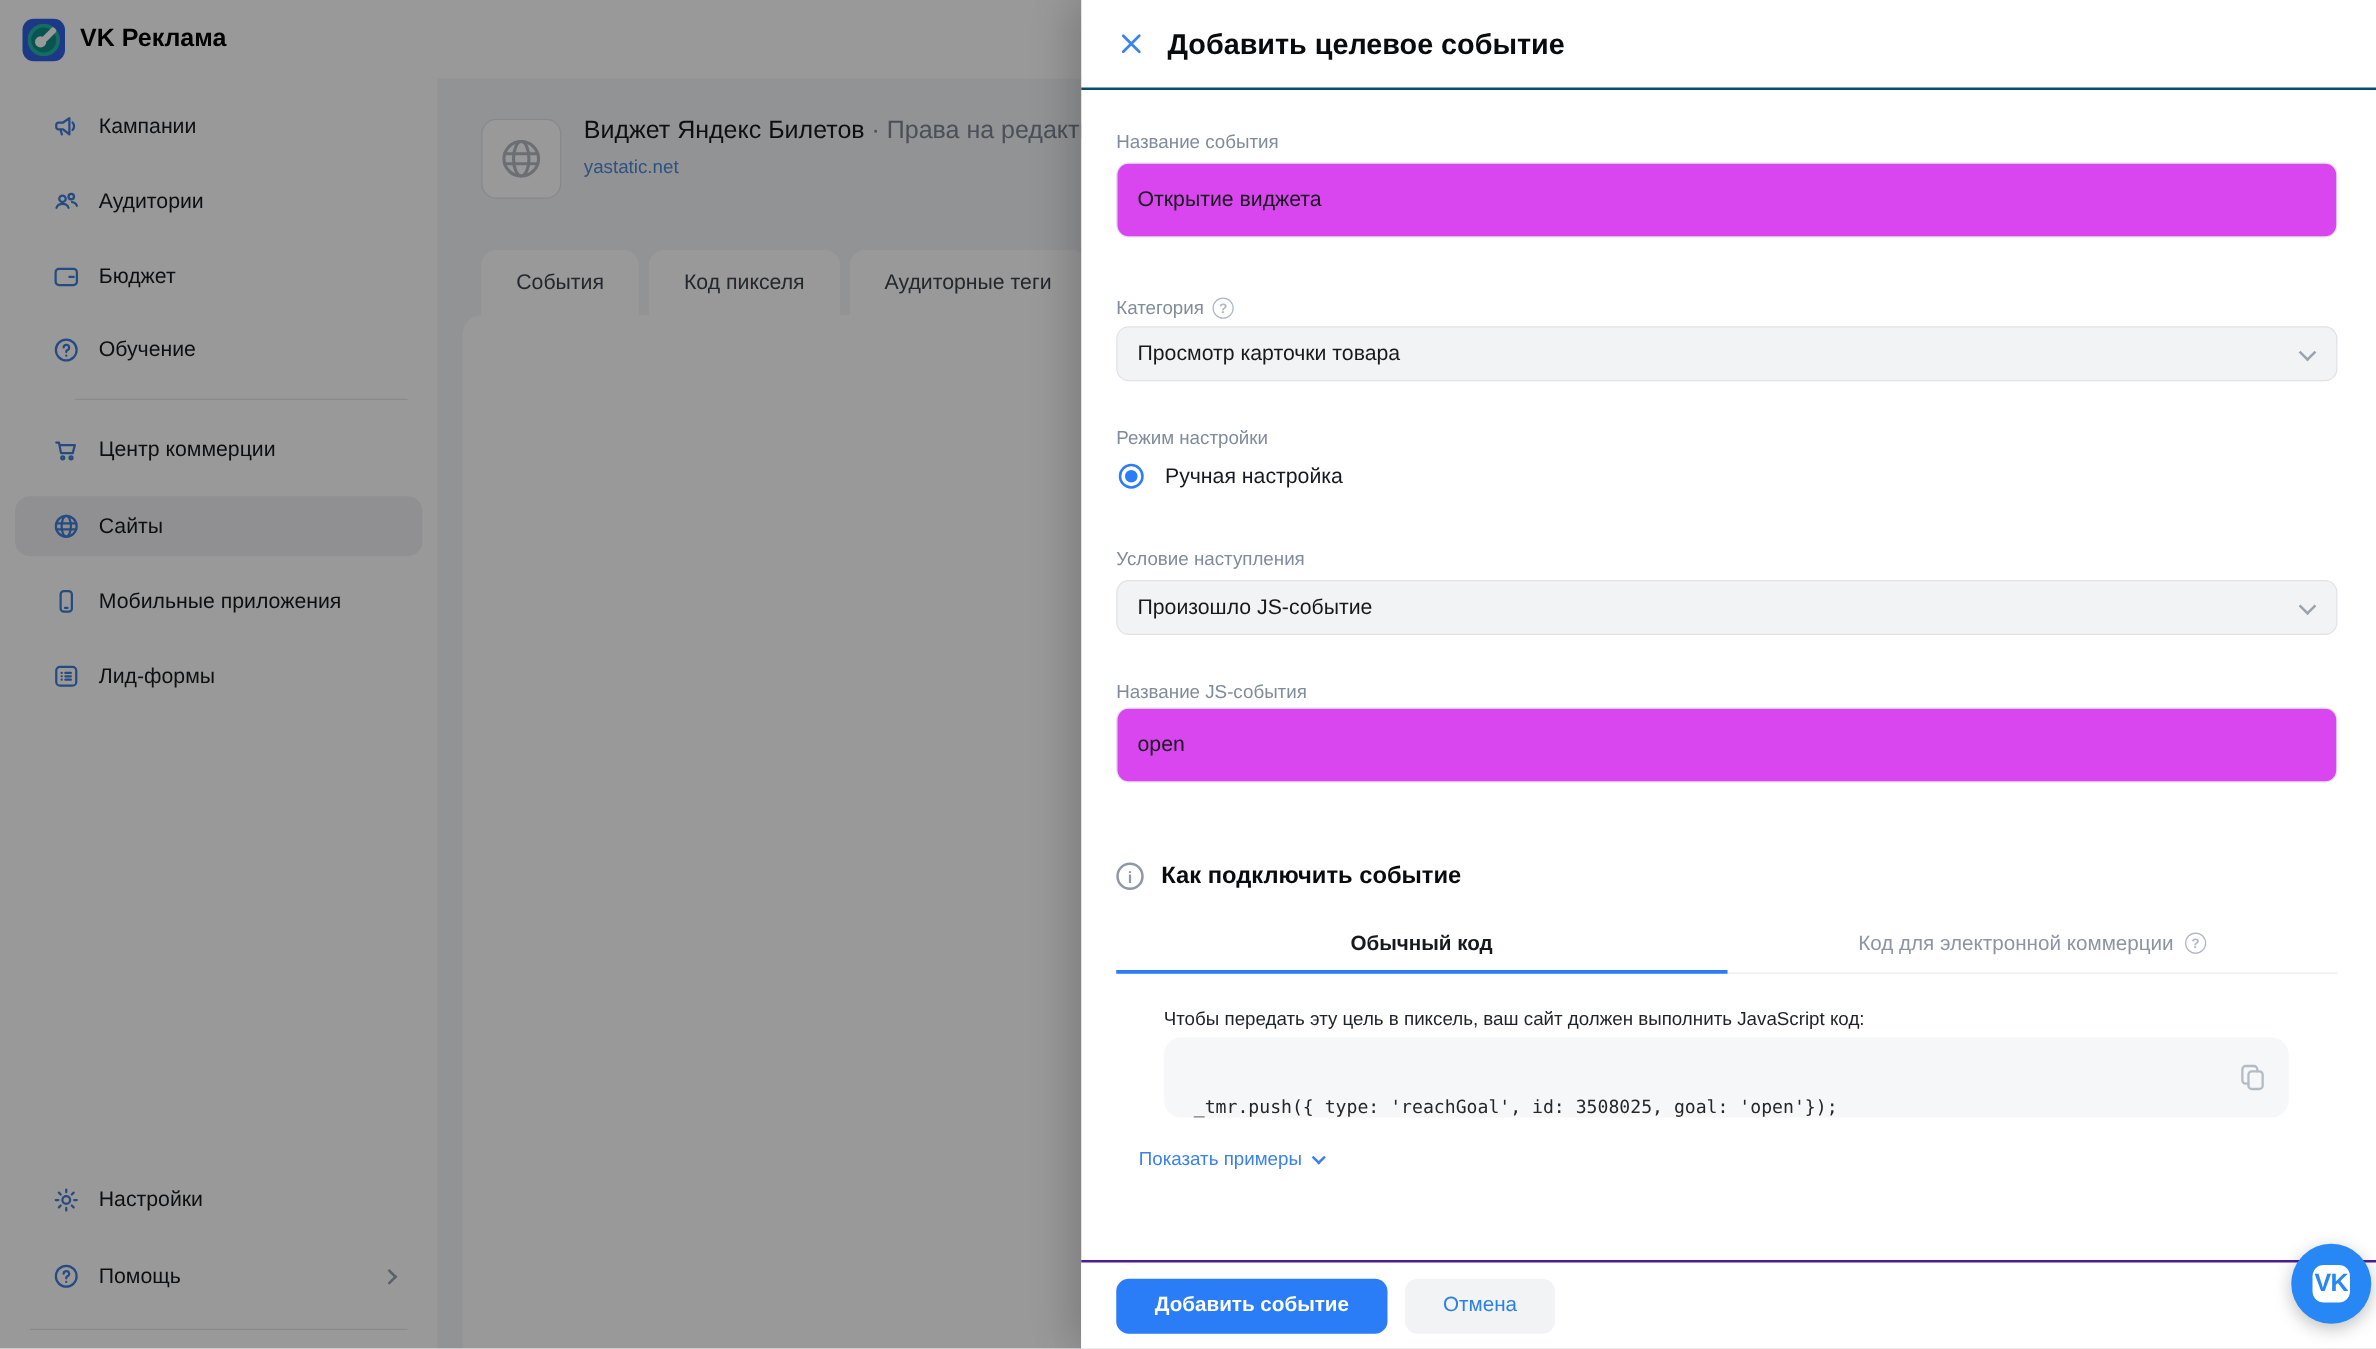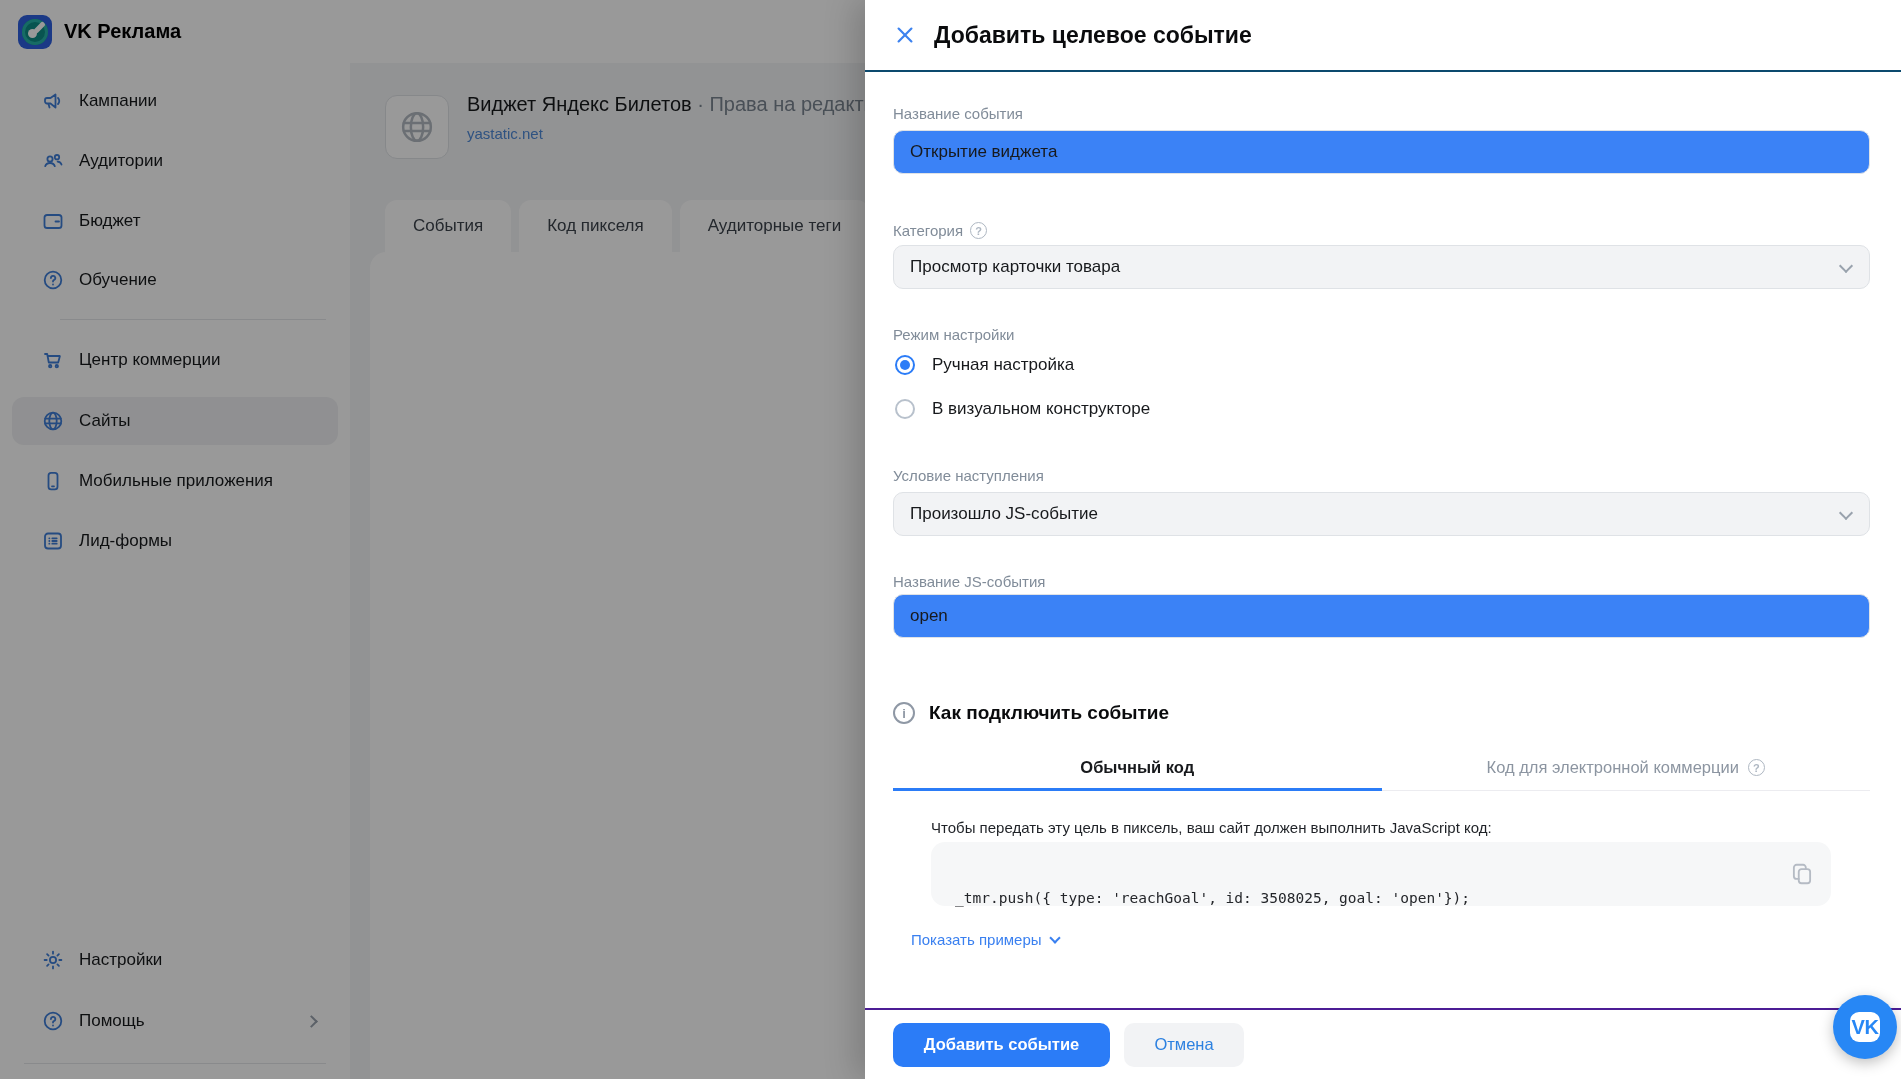--- a/index.html
+++ b/index.html
@@ -39,36 +39,36 @@
   .scrim { position:absolute; inset:0; background:rgba(0,0,0,0.4); z-index:5; cursor:pointer; }
 
   
   .panel { position:absolute; top:0; right:0; width:1036px; height:1079px; background:#fff; z-index:10; box-shadow:-10px 0 30px rgba(0,0,0,.18); }
   .phead { height:72px; border-bottom:2px solid #0c4a6e; display:flex; align-items:center; padding-left:27px; gap:16px; }
   .close-btn { width:26px; height:26px; cursor:pointer; display:flex; align-items:center; justify-content:center; flex:none; }
   .ptitle { font-size:23px; font-weight:700; color:#0a0b0d; }
   .pbody { position:absolute; top:73px; left:0; right:0; bottom:71px; padding:0 31px 0 28px; overflow:hidden; }
 
   .flabel { font-size:15px; color:#818c99; display:flex; align-items:center; gap:7px; }
-  .tinput { width:100%; height:44px; background:#3b82f6; border:1px solid #dfe2e6; border-radius:10px; padding:0 16px; font-size:17px; color:#17191c; outline:none; }
+  .tinput { width:100%; height:60px; background:#d946ef; border:1px solid #dfe2e6; border-radius:10px; padding:0 16px; font-size:17px; color:#17191c; outline:none; }
   .tselect { position:relative; width:100%; height:44px; background:#f2f3f5; border:1px solid #dfe2e6; border-radius:10px; padding:0 44px 0 16px; font-size:17px; color:#17191c; display:flex; align-items:center; cursor:pointer; }
   .chev-down { position:absolute; right:18px; top:15px; width:10px; height:10px; border-right:2px solid #99a2ad; border-bottom:2px solid #99a2ad; transform:rotate(45deg); }
 
   .radio-row { display:flex; align-items:center; gap:17px; height:24px; font-size:17px; color:#17191c; padding-left:2px; cursor:pointer; }
   .rb { width:20px; height:20px; border-radius:50%; border:2px solid #b8c1cc; background:#fff; position:relative; flex:none; }
   .rb.on { border-color:#2b7cf7; }
   .rb.on .dot { position:absolute; inset:3px; border-radius:50%; background:#2b7cf7; }
 
   .howto { margin-top:64px; display:flex; align-items:center; gap:14px; }
   .iicon { width:22px; height:22px; border-radius:50%; border:2px solid #8f98a5; color:#8f98a5; font-size:13px; font-weight:700; display:flex; align-items:center; justify-content:center; flex:none; }
   .howto-title { font-size:19px; font-weight:700; color:#0a0b0d; }
 
   .ptabs { display:flex; margin-top:34px; position:relative; }
   .ptabs::after { content:""; position:absolute; left:0; right:0; bottom:0; height:1px; background:#ececf0; }
-  .ptab { flex:1; display:flex; justify-content:center; align-items:center; gap:9px; padding-bottom:14px; font-size:16.5px; color:#8c95a1; cursor:pointer; position:relative; z-index:1; }
+  .ptab { flex:1; display:flex; justify-content:center; align-items:flex-start; gap:9px; padding-bottom:14px; font-size:16.5px; color:#8c95a1; cursor:pointer; position:relative; z-index:1; }
   .ptab.active { color:#17191c; font-weight:700; box-shadow:inset 0 -3px 0 #2b7cf7; }
   .qicon { width:17px; height:17px; border-radius:50%; border:1.5px solid #aeb7c2; color:#aeb7c2; font-size:11px; font-weight:700; display:inline-flex; align-items:center; justify-content:center; flex:none; cursor:pointer; }
 
   .pdesc { margin:28px 0 0 38px; font-size:15px; color:#1f2227; }
   .codebox { margin:6px 39px 0 38px; background:#f6f7f8; border-radius:14px; height:64px; display:flex; align-items:flex-end; padding:0 56px 0 24px; position:relative; }
   .codetext { font-family:"DejaVu Sans Mono",monospace; font-size:14.5px; color:#24262a; white-space:nowrap; }
   .copy-btn { position:absolute; right:16px; top:19px; width:26px; height:26px; color:#b5bbc4; cursor:pointer; }
 
   .examples { margin:25px 0 0 18px; display:inline-flex; align-items:center; gap:9px; color:#3a80f0; font-size:15px; cursor:pointer; }
   .chev-down-sm { width:8px; height:8px; border-right:2px solid #3a80f0; border-bottom:2px solid #3a80f0; transform:rotate(45deg); margin-top:-4px; }
@@ -248,24 +248,20 @@
         <span>Просмотр карточки товара</span>
         <span class="chev-down"></span>
       </div>
 
       <div class="flabel mt37 mb10">Режим настройки</div>
       <div class="radio-row mb20">
         <span class="rb on">
             <span class="dot"></span>
           </span>
         <span>Ручная настройка</span>
-      </div>
-      <div class="radio-row">
-        <span class="rb"></span>
-        <span>В визуальном конструкторе</span>
       </div>
 
       <div class="flabel mt46 mb8">Условие наступления</div>
       <div class="tselect">
         <span>Произошло JS-событие</span>
         <span class="chev-down"></span>
       </div>
 
       <div class="flabel mt37 mb4">Название JS-события</div>
       <input class="tinput" type="text" value="open" style="">

